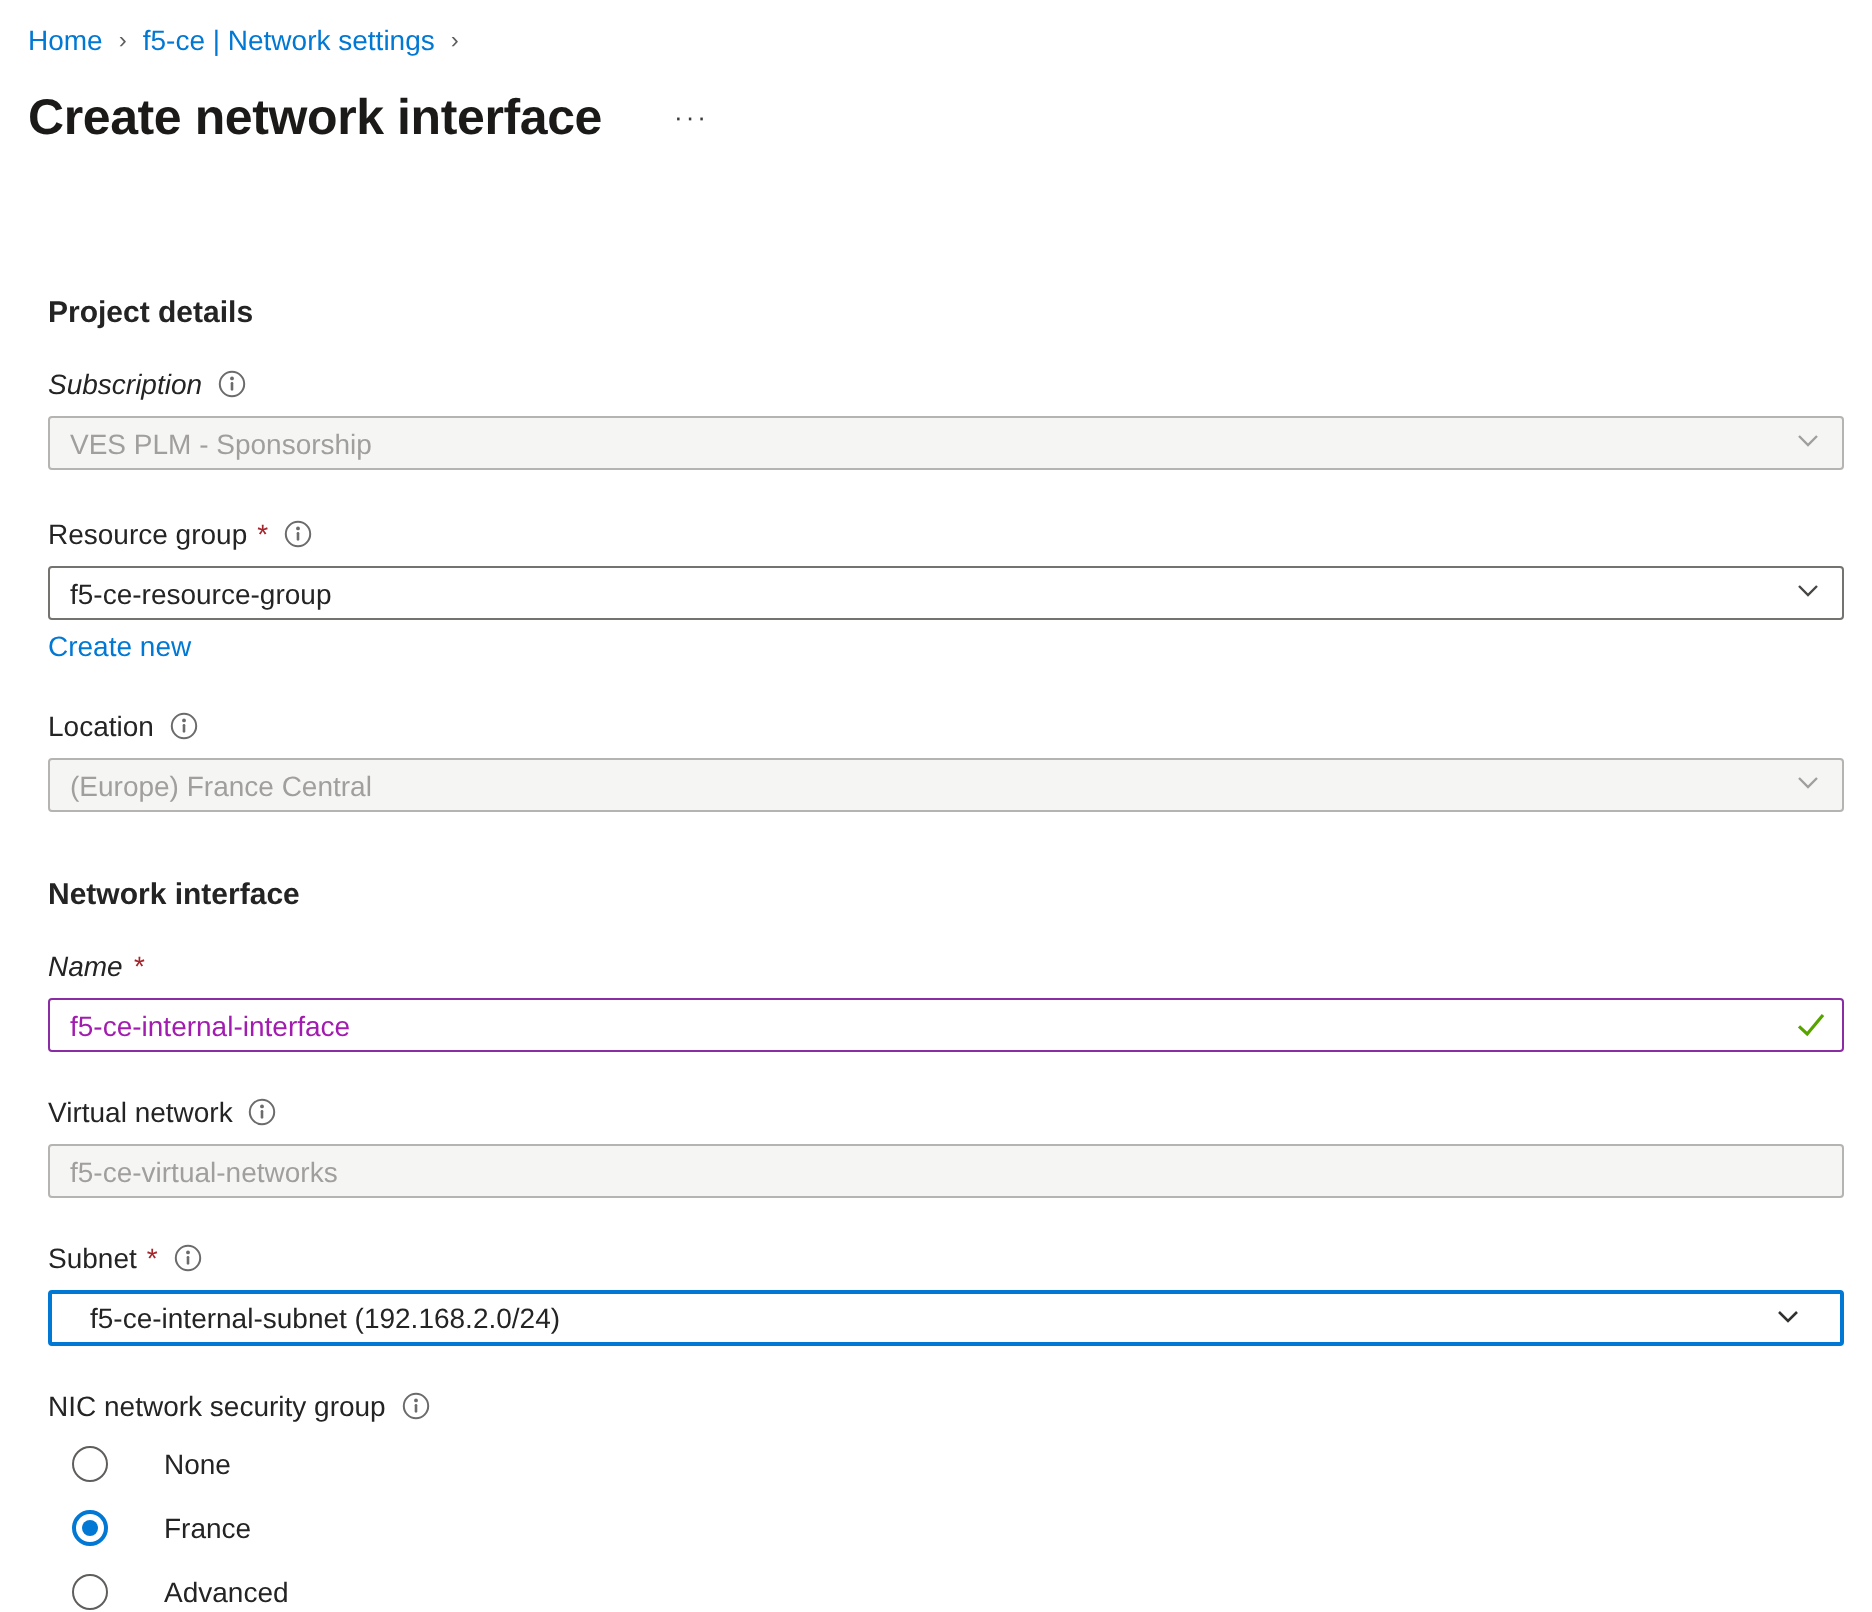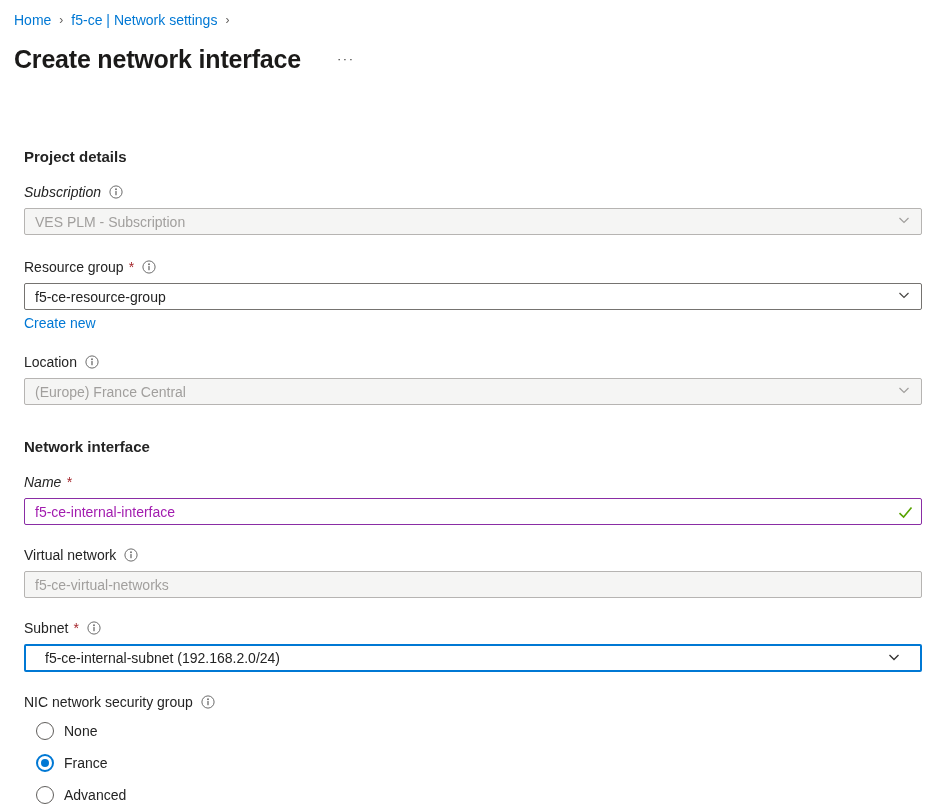--- a/index.html
+++ b/index.html
@@ -79,21 +79,21 @@
   .valid-check { position: absolute; right: 9px; top: 7px; }
 
   .link-btn {
     display: inline-block; margin-top: 5px;
     color: #0078d4; font-size: 14px; line-height: 16px;
     text-decoration: none; cursor: pointer;
   }
 
   
   .radio-row {
-    display: flex; align-items: center; gap: 10px;
+    display: flex; align-items: center; gap: 28px;
     margin-top: 10px; height: 20px; cursor: pointer; padding-left: 12px;
   }
   .radio-circle {
     width: 18px; height: 18px; border-radius: 50%;
     border: 1px solid #605e5c; background: #fff;
     display: flex; align-items: center; justify-content: center;
     flex: 0 0 auto;
   }
   .radio-row.checked .radio-circle { border: 2px solid #0078d4; }
   .radio-dot { width: 8px; height: 8px; border-radius: 50%; background: transparent; }
@@ -124,21 +124,21 @@
     <span>Subscription</span>
     <span class="info-icon">
       <svg width="14" height="14" viewBox="0 0 14 14">
           <circle cx="7" cy="7" r="6.1" fill="none" stroke="#6b6b6b" stroke-width="1"></circle>
           <circle cx="7" cy="4.2" r="0.95" fill="#6b6b6b"></circle>
           <rect x="6.35" y="6" width="1.3" height="4.3" rx="0.6" fill="#6b6b6b"></rect>
         </svg>
     </span>
   </div>
   <div class="control disabled">
-    <span class="value">VES PLM - Subscription</span>
+    <span class="value">VES PLM - Sponsorship</span>
     <span>
       <svg width="14" height="14" viewBox="0 0 14 14">
           <path d="M2.5 5 L7 9.5 L11.5 5" fill="none" stroke="#a19f9d" stroke-width="1.2"></path>
         </svg>
     </span>
   </div>
 
   <div class="field-label mt-23">
     <span>Resource group</span>
     <span class="required">*</span>

